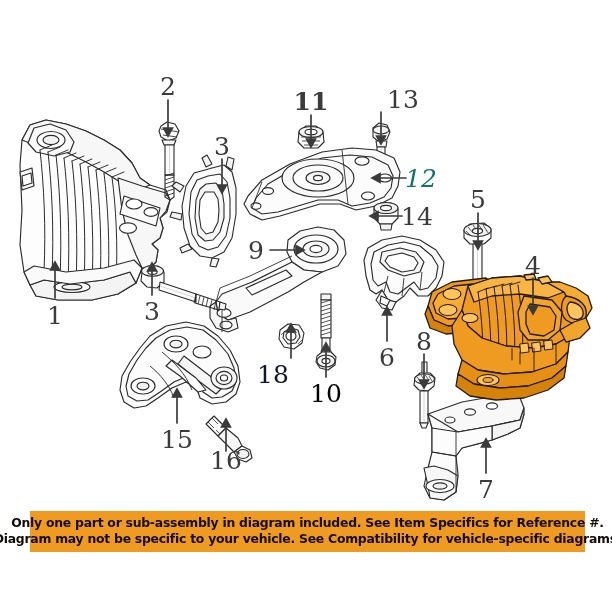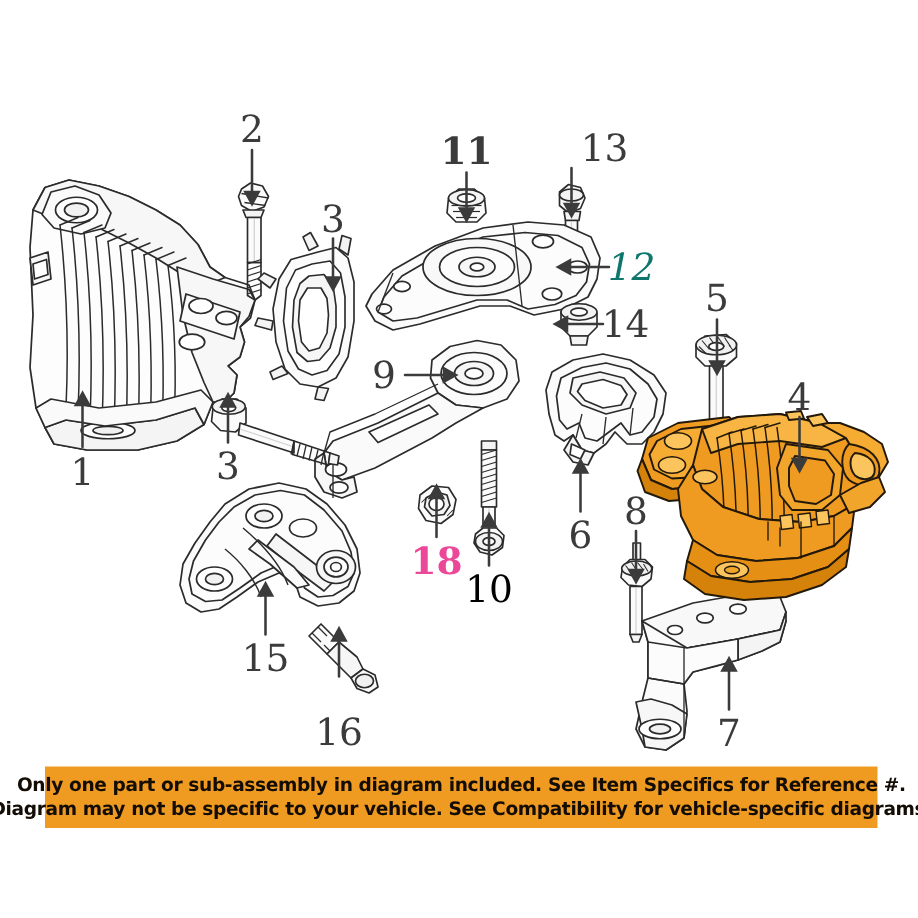--- a/index.html
+++ b/index.html
@@ -639,23 +639,23 @@
       <div class="callout-label" style="left: 387px; top: 357px; color: rgb(59, 59, 59);">6</div>
       <div class="callout-label" style="left: 486px; top: 489px; color: rgb(59, 59, 59);">7</div>
       <div class="callout-label" style="left: 424px; top: 341px; color: rgb(59, 59, 59);">8</div>
       <div class="callout-label" style="left: 256px; top: 250px; color: rgb(59, 59, 59);">9</div>
       <div class="callout-label" style="left: 326px; top: 393px; color: #000000;">10</div>
       <div class="callout-label" style="left: 311px; top: 101px; color: rgb(59, 59, 59); font-weight: bold;">11</div>
       <div class="callout-label" style="left: 421px; top: 178px; color: #0f766e; font-style: italic;">12</div>
       <div class="callout-label" style="left: 403px; top: 99px; color: rgb(59, 59, 59);">13</div>
       <div class="callout-label" style="left: 417px; top: 216px; color: rgb(59, 59, 59);">14</div>
       <div class="callout-label" style="left: 177px; top: 439px; color: rgb(59, 59, 59);">15</div>
-      <div class="callout-label" style="left: 226px; top: 488px; color: rgb(59, 59, 59);">16</div>
+      <div class="callout-label" style="left: 226px; top: 460px; color: rgb(59, 59, 59);">16</div>
       <div class="callout-label" style="left: 152px; top: 311px; color: rgb(59, 59, 59);">3</div>
-      <div class="callout-label" style="left: 291px; top: 374px; color: #ec4899; font-weight: bold;">18</div>
+      <div class="callout-label" style="left: 273px; top: 374px; color: #0f172a;">18</div>
     </div>
 
   <div id="disclaimer-banner" style="background: rgb(239, 155, 34);">
     <div class="banner-line" style="color: rgb(20, 13, 5);">Only one part or sub-assembly in diagram included. See Item Specifics for Reference #.</div>
     <div class="banner-line" style="color: rgb(20, 13, 5);">Diagram may not be specific to your vehicle. See Compatibility for vehicle-specific diagrams.</div>
   </div>
 
 </div>
 
 </body></html>

